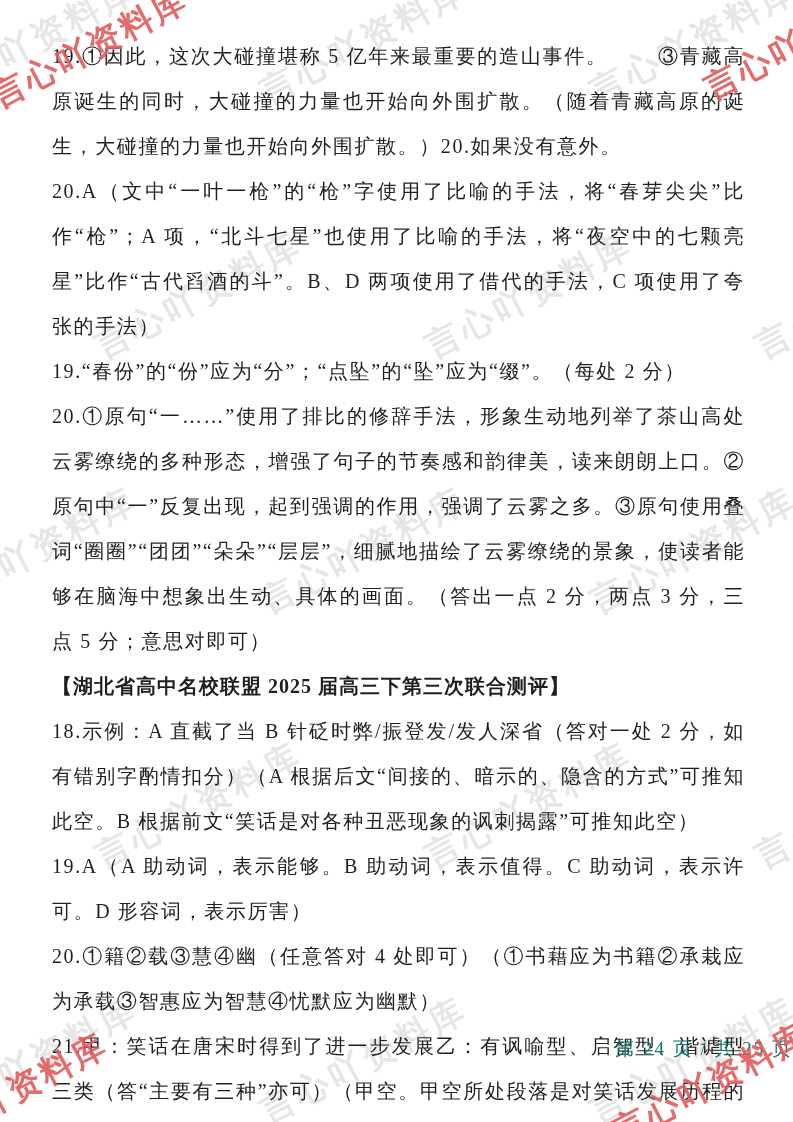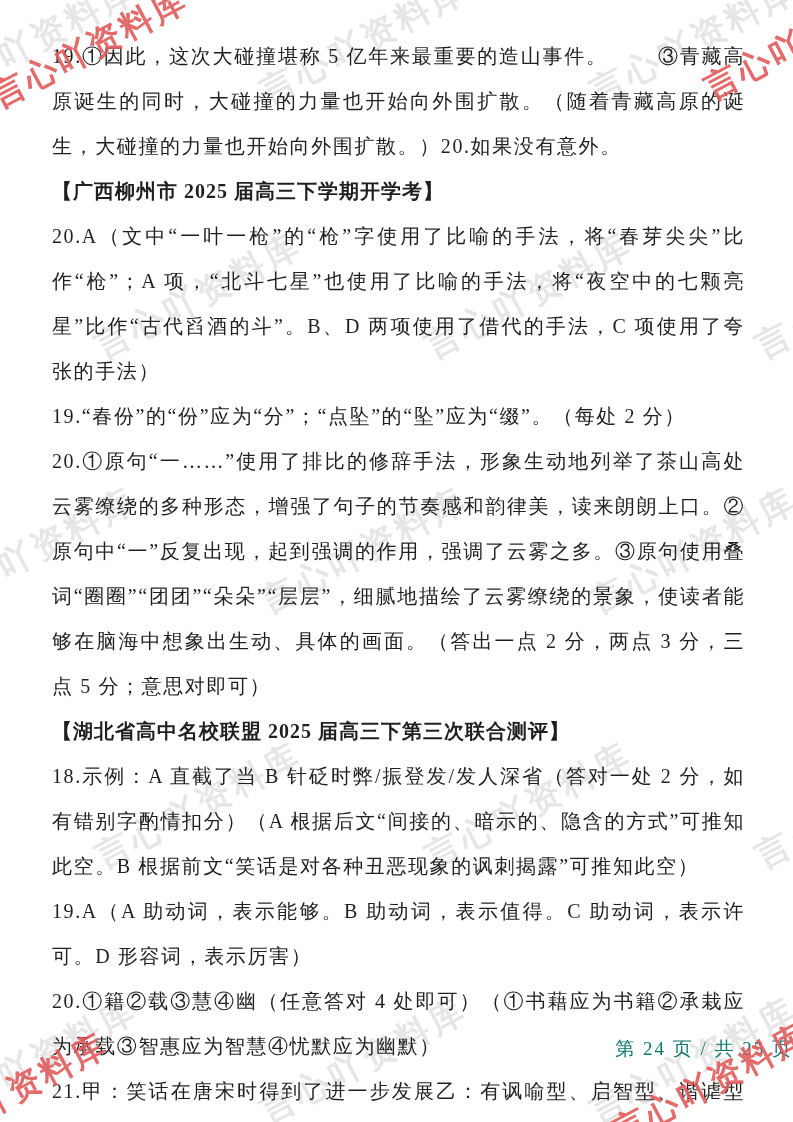--- a/index.html
+++ b/index.html
@@ -105,21 +105,20 @@
       <span class="wm wm-gray" style="left: 580px; top: 1038px;">言心吖资料库</span>
     </div>
 
   <span class="wm wm-red wm-tl">言心吖资料库</span>
   <span class="wm wm-red wm-tr">言心吖资料库</span>
   <span class="wm wm-red wm-bl">言心吖资料库</span>
   <span class="wm wm-red wm-br">言心吖资料库</span>
 
   <div class="content">
     <p class="body">19.①因此，这次大碰撞堪称 5 亿年来最重要的造山事件。　　 ③青藏高原诞生的同时，大碰撞的力量也开始向外围扩散。（随着青藏高原的诞生，大碰撞的力量也开始向外围扩散。）20.如果没有意外。</p>
-    <p class="header">【广西柳州市 2025 届高三下学期开学考】</p>
     <p class="body">20.A（文中“一叶一枪”的“枪”字使用了比喻的手法，将“春芽尖尖”比作“枪”；A 项，“北斗七星”也使用了比喻的手法，将“夜空中的七颗亮星”比作“古代舀酒的斗”。B、D 两项使用了借代的手法，C 项使用了夸张的手法）</p>
     <p class="body">19.“春份”的“份”应为“分”；“点坠”的“坠”应为“缀”。（每处 2 分）</p>
     <p class="body">20.①原句“一……”使用了排比的修辞手法，形象生动地列举了茶山高处云雾缭绕的多种形态，增强了句子的节奏感和韵律美，读来朗朗上口。②原句中“一”反复出现，起到强调的作用，强调了云雾之多。③原句使用叠词“圈圈”“团团”“朵朵”“层层”，细腻地描绘了云雾缭绕的景象，使读者能够在脑海中想象出生动、具体的画面。（答出一点 2 分，两点 3 分，三点 5 分；意思对即可）</p>
     <p class="header">【湖北省高中名校联盟 2025 届高三下第三次联合测评】</p>
     <p class="body">18.示例：A 直截了当 B 针砭时弊/振登发/发人深省（答对一处 2 分，如有错别字酌情扣分）（A 根据后文“间接的、暗示的、隐含的方式”可推知此空。B 根据前文“笑话是对各种丑恶现象的讽刺揭露”可推知此空）</p>
     <p class="body">19.A（A 助动词，表示能够。B 助动词，表示值得。C 助动词，表示许可。D 形容词，表示厉害）</p>
     <p class="body">20.①籍②载③慧④幽（任意答对 4 处即可）（①书藉应为书籍②承栽应为承载③智惠应为智慧④忧默应为幽默）</p>
     <p class="body">21.甲：笑话在唐宋时得到了进一步发展乙：有讽喻型、启智型、谐谑型三类（答“主要有三种”亦可）（甲空。甲空所处段落是对笑话发展历程的概述。根据甲</p>
   </div>
 

